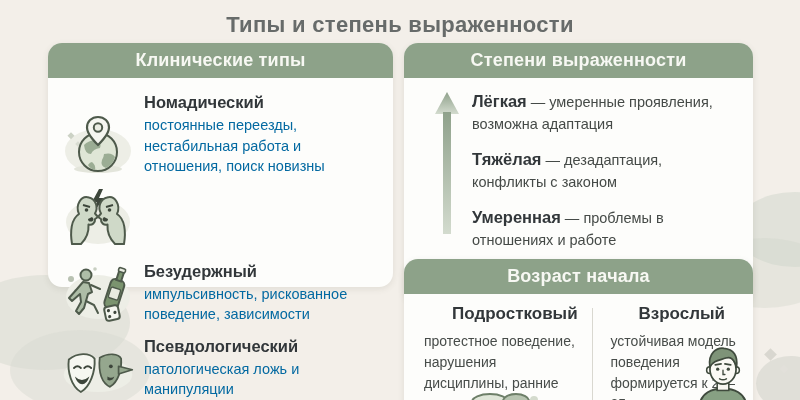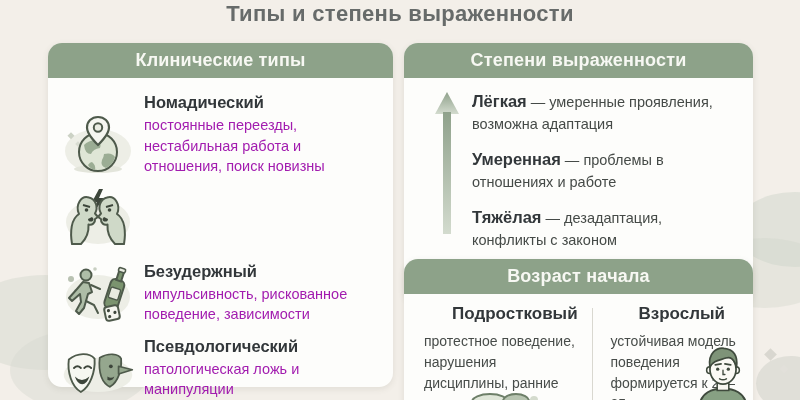--- a/index.html
+++ b/index.html
@@ -5,42 +5,42 @@
   html,body{margin:0;padding:0;}
   body{
     width:800px;height:400px;overflow:hidden;position:relative;
     background:#f3efe9;
     font-family:"Liberation Sans","DejaVu Sans",sans-serif;
     color:#454a47;
   }
   .cloud{position:absolute;border-radius:50%;z-index:0;}
   .diamond{position:absolute;z-index:3;transform:rotate(45deg);}
   .page-title{
-    position:absolute;top:1px;left:0;width:100%;text-align:center;
+    position:absolute;top:12px;left:0;width:100%;text-align:center;
     font-size:22px;font-weight:600;color:#676b6a;letter-spacing:.3px;z-index:2;
   }
   .card{
     position:absolute;background:#fdfdfb;border-radius:14px;
     box-shadow:0 2px 6px rgba(90,90,78,.12);z-index:1;
   }
   .card-header{
     background:#8da289;border-radius:14px 14px 0 0;height:35px;
     display:flex;align-items:center;justify-content:center;
     color:#f7f8f3;font-size:18px;font-weight:bold;letter-spacing:.2px;
   }
-  #card-clinical{left:48px;top:43px;width:345px;height:344px;}
+  #card-clinical{left:48px;top:43px;width:345px;height:244px;}
   #card-severity{left:404px;top:43px;width:349px;height:260px;}
   #card-age{left:404px;top:259px;width:349px;height:190px;}
   .clinical-list{padding:12px 14px 0 14px;}
   .clinical-item{display:flex;align-items:flex-end;margin-bottom:9px;}
   .clinical-icon{flex:0 0 72px;width:72px;height:64px;margin-right:10px;}
   .clinical-icon.small{height:52px;}
   .clinical-text{padding-top:3px;}
   .item-title{font-size:16.5px;font-weight:bold;color:#32373a;margin-bottom:3px;}
-  .item-desc{font-size:14.5px;line-height:1.42;color:#a21caf;}
+  .item-desc{font-size:14.5px;line-height:1.42;color:#0369a1;}
   .severity-body{position:relative;padding:12px 13px 0 68px;}
   .severity-arrow{position:absolute;left:30px;top:14px;}
   .severity-item{font-size:14.5px;line-height:1.45;margin-bottom:13px;width:262px;}
   .severity-term{font-size:16.5px;font-weight:bold;color:#32373a;}
   .age-body{position:relative;display:flex;padding:10px 14px 0 20px;}
   .age-col{position:relative;}
   .age-col-teen{width:158px;margin-right:14px;}
   .age-col-adult{width:142px;}
   .age-divider{width:1px;background:#d9d8d0;margin:4px 18px 0 0;align-self:stretch;height:96px;}
   .age-title{font-size:17px;font-weight:bold;color:#32373a;margin-bottom:7px;margin-left:28px;}
@@ -180,26 +180,26 @@
         </defs>
         <polygon points="13,0 25,22 1,22" fill="url(#arrowGrad)"></polygon>
         <rect x="9" y="20" width="8" height="122" fill="url(#arrowGrad)"></rect>
       </svg>
     </span>
     <div class="severity-item">
       <span class="severity-term">Лёгкая</span>
       <span>— умеренные проявления, возможна адаптация</span>
     </div>
     <div class="severity-item">
+      <span class="severity-term">Тяжёлая</span>
+      <span>— дезадаптация, конфликты с законом</span>
+    </div>
+    <div class="severity-item">
       <span class="severity-term">Умеренная</span>
       <span>— проблемы в отношениях и работе</span>
-    </div>
-    <div class="severity-item">
-      <span class="severity-term">Тяжёлая</span>
-      <span>— дезадаптация, конфликты с законом</span>
     </div>
   </div>
 </div>
 
 <div class="card" id="card-age">
   <div class="card-header">Возраст начала</div>
   <div class="age-body">
     <div class="age-col age-col-teen">
       <div class="age-title">Подростковый</div>
       <div class="age-desc">протестное поведение, нарушения дисциплины, ранние зависимости</div>

